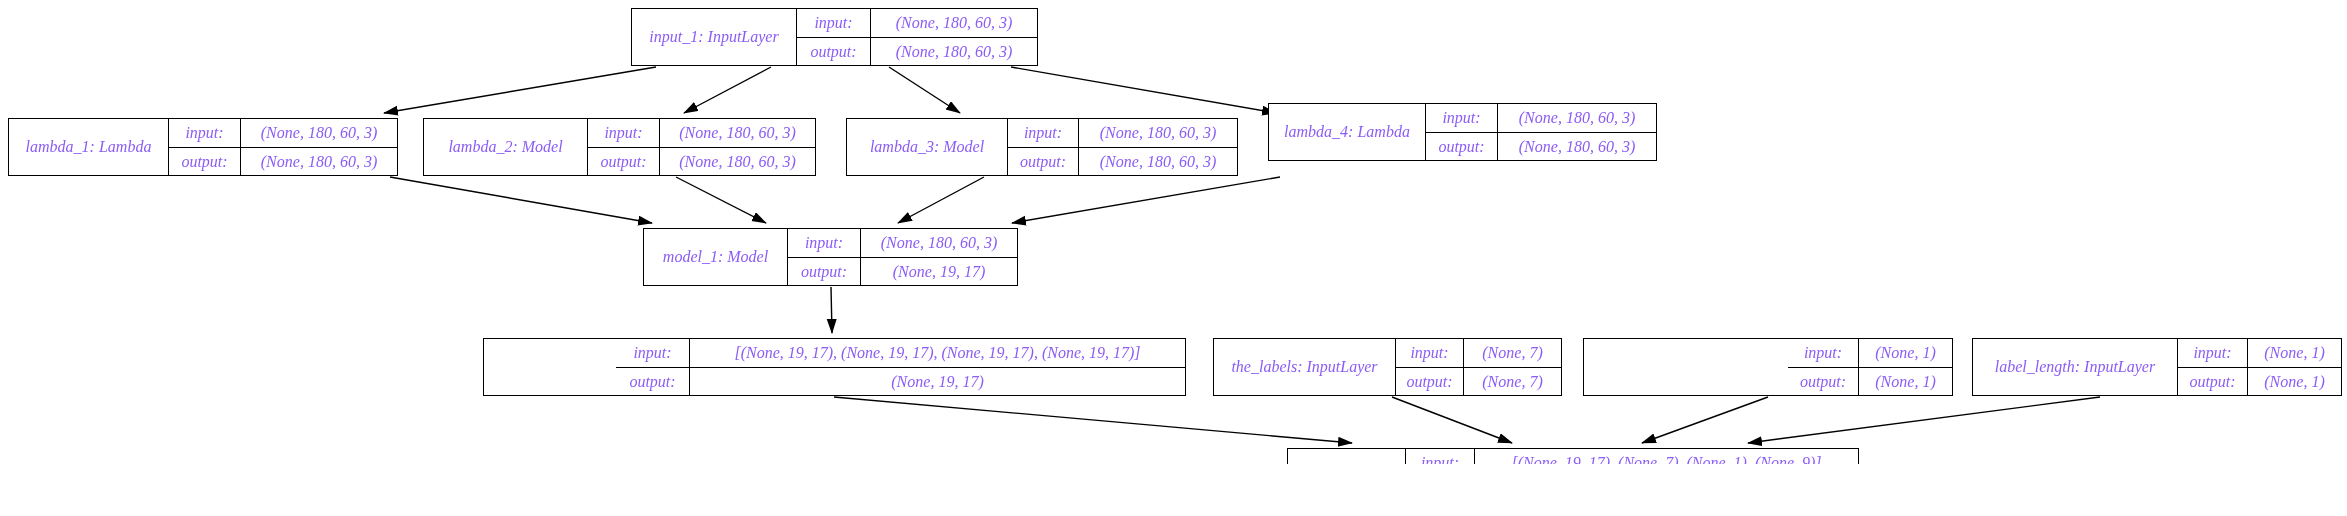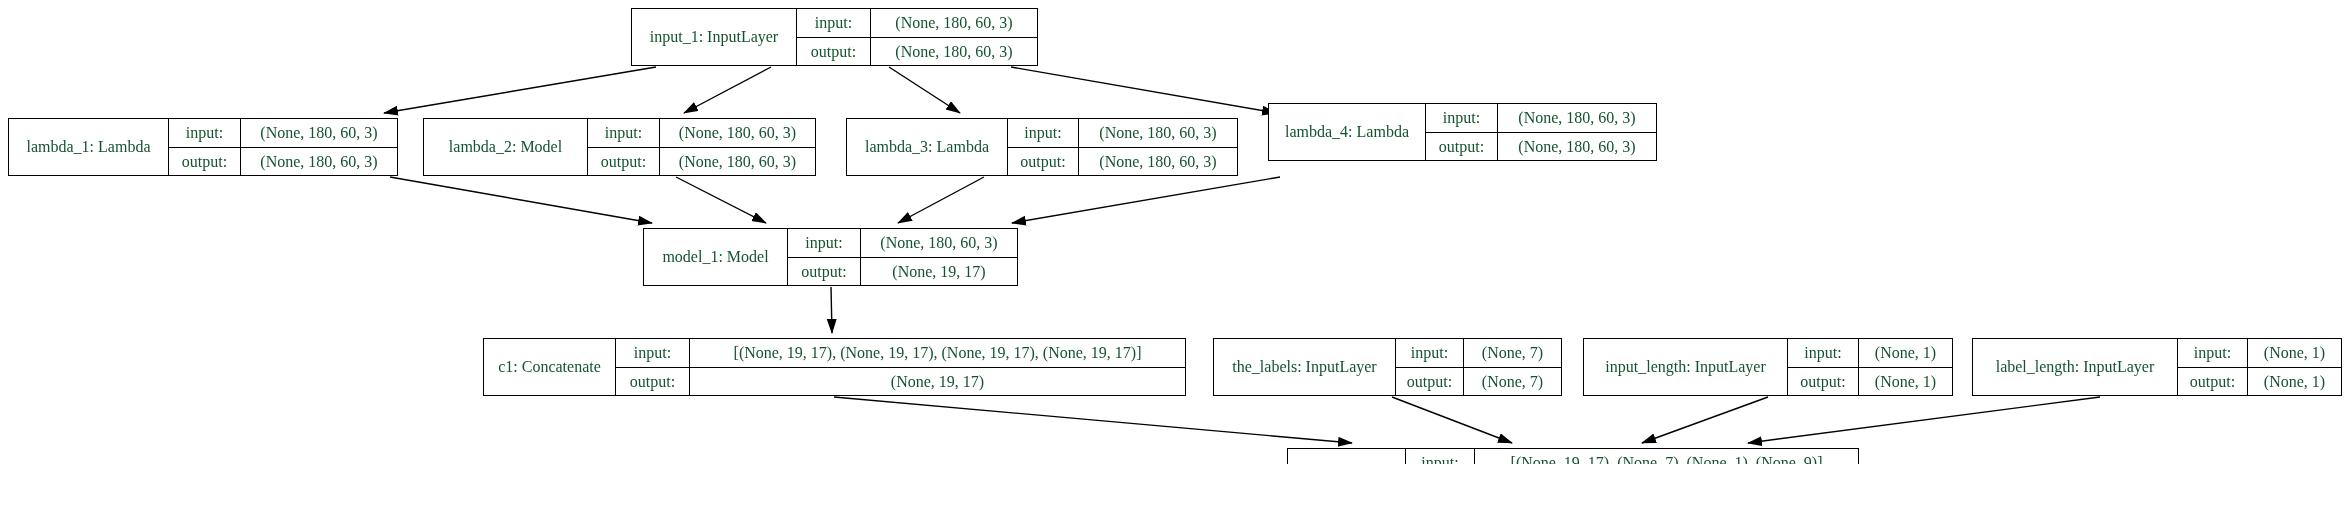--- a/index.html
+++ b/index.html
@@ -3,22 +3,23 @@
 <meta charset="utf-8">
 <style>
   html, body { margin: 0; padding: 0; background: #ffffff; }
   #canvas {
     position: relative;
     width: 2347px;
     height: 464px;
     background: #ffffff;
     font-family: "Liberation Serif", "DejaVu Serif", serif;
     font-size: 16px;
-    color: #14532d;
+    color: #8b5cf6;
     overflow: hidden;
+    font-style: italic;
   }
   #edges {
     position: absolute;
     left: 0; top: 0;
     width: 2347px; height: 516px;
   }
   .node {
     position: absolute;
     height: 58px;
     box-sizing: border-box;
@@ -88,21 +89,21 @@
 
   <div class="node" style="left:423px; top:118px; width:393px; grid-template-columns:164px 72px 1fr;">
     <div class="cell name">lambda_2: Model</div>
     <div class="cell lbl r1">input:</div>
     <div class="cell shape r1">(None, 180, 60, 3)</div>
     <div class="cell lbl r2">output:</div>
     <div class="cell shape r2">(None, 180, 60, 3)</div>
   </div>
 
   <div class="node" style="left:846px; top:118px; width:392px; grid-template-columns:161px 71px 1fr;">
-    <div class="cell name">lambda_3: Lambda</div>
+    <div class="cell name">lambda_3: Model</div>
     <div class="cell lbl r1">input:</div>
     <div class="cell shape r1">(None, 180, 60, 3)</div>
     <div class="cell lbl r2">output:</div>
     <div class="cell shape r2">(None, 180, 60, 3)</div>
   </div>
 
   <div class="node" style="left:1268px; top:103px; width:389px; grid-template-columns:157px 72px 1fr;">
     <div class="cell name">lambda_4: Lambda</div>
     <div class="cell lbl r1">input:</div>
     <div class="cell shape r1">(None, 180, 60, 3)</div>
@@ -112,37 +113,35 @@
 
   <div class="node" style="left:643px; top:228px; width:375px; grid-template-columns:144px 73px 1fr;">
     <div class="cell name">model_1: Model</div>
     <div class="cell lbl r1">input:</div>
     <div class="cell shape r1">(None, 180, 60, 3)</div>
     <div class="cell lbl r2">output:</div>
     <div class="cell shape r2">(None, 19, 17)</div>
   </div>
 
   <div class="node" style="left:483px; top:338px; width:703px; grid-template-columns:132px 74px 1fr;">
-    <div class="cell name">c1: Concatenate</div>
     <div class="cell lbl r1">input:</div>
     <div class="cell shape r1">[(None, 19, 17), (None, 19, 17), (None, 19, 17), (None, 19, 17)]</div>
     <div class="cell lbl r2">output:</div>
     <div class="cell shape r2">(None, 19, 17)</div>
   </div>
 
   <div class="node" style="left:1213px; top:338px; width:349px; grid-template-columns:182px 68px 1fr;text-align:center;">
     <div class="cell name">the_labels: InputLayer</div>
     <div class="cell lbl r1">input:</div>
     <div class="cell shape r1">(None, 7)</div>
     <div class="cell lbl r2">output:</div>
     <div class="cell shape r2">(None, 7)</div>
   </div>
 
   <div class="node" style="left:1583px; top:338px; width:370px; grid-template-columns:204px 71px 1fr;">
-    <div class="cell name">input_length: InputLayer</div>
     <div class="cell lbl r1">input:</div>
     <div class="cell shape r1">(None, 1)</div>
     <div class="cell lbl r2">output:</div>
     <div class="cell shape r2">(None, 1)</div>
   </div>
 
   <div class="node" style="left:1972px; top:338px; width:370px; grid-template-columns:205px 70px 1fr;">
     <div class="cell name">label_length: InputLayer</div>
     <div class="cell lbl r1">input:</div>
     <div class="cell shape r1">(None, 1)</div>

